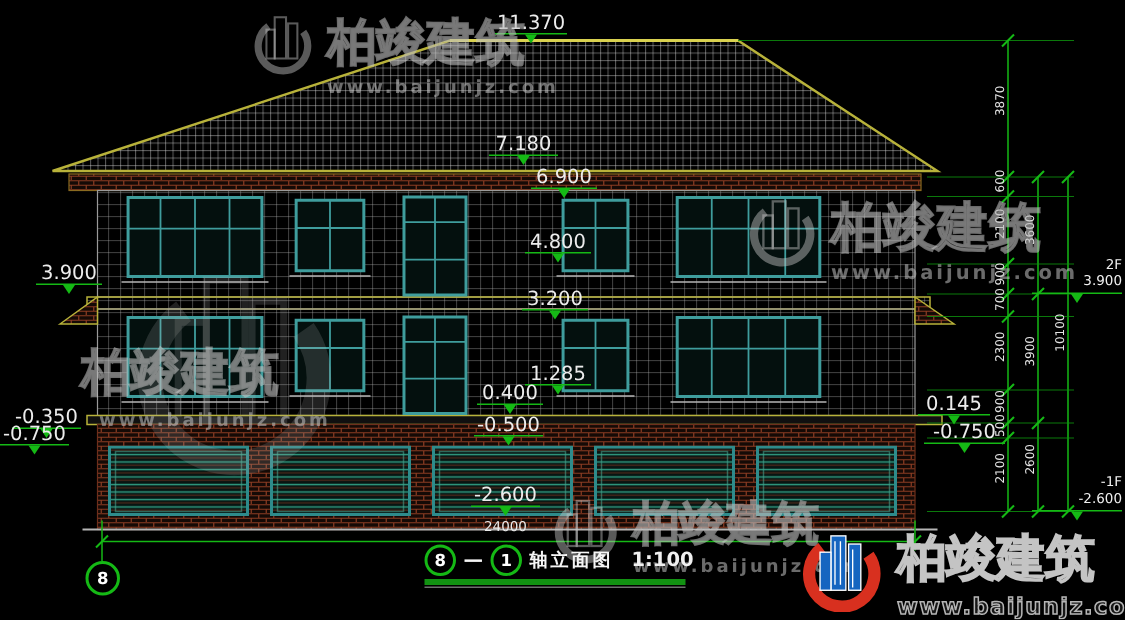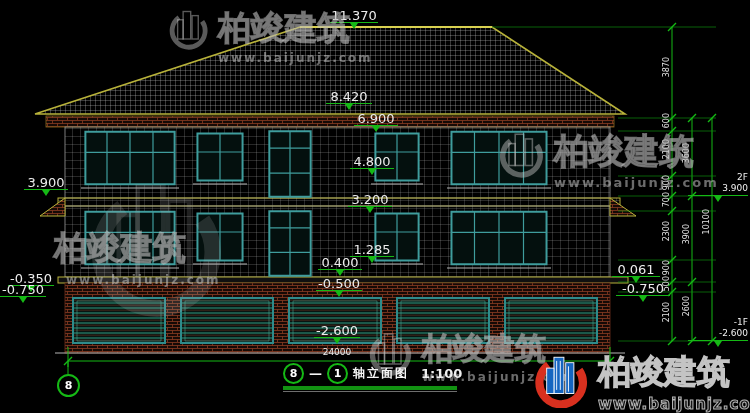--- a/index.html
+++ b/index.html
@@ -142,21 +142,21 @@
       </g>
     </svg>
   </div>
 
   <div class="lvl" style="left:330px;top:11px;width:48px">
       <span class="lbl">11.370</span>
       <div class="bar"></div>
       <div class="tri"></div>
     </div>
   <div class="lvl" style="left:326px;top:92px;width:46px">
-      <span class="lbl">8.420</span>
+      <span class="lbl">7.180</span>
       <div class="bar"></div>
       <div class="tri"></div>
     </div>
   <div class="lvl" style="left:354px;top:114px;width:44px">
       <span class="lbl">6.900</span>
       <div class="bar"></div>
       <div class="tri"></div>
     </div>
   <div class="lvl" style="left:350px;top:157px;width:44px">
       <span class="lbl">4.800</span>
@@ -198,21 +198,21 @@
       <span class="lbl">-0.350</span>
       <div class="bar"></div>
       <div class="tri"></div>
     </div>
   <div class="lvl" style="left:0px;top:285px;width:46px">
       <span class="lbl">-0.750</span>
       <div class="bar"></div>
       <div class="tri"></div>
     </div>
   <div class="lvl" style="left:612px;top:265px;width:48px">
-      <span class="lbl">0.061</span>
+      <span class="lbl">0.145</span>
       <div class="bar"></div>
       <div class="tri"></div>
     </div>
   <div class="lvl" style="left:616px;top:284px;width:54px">
       <span class="lbl">-0.750</span>
       <div class="bar"></div>
       <div class="tri"></div>
     </div>
 
   <div class="rlvl" style="left:688px;top:172px">

